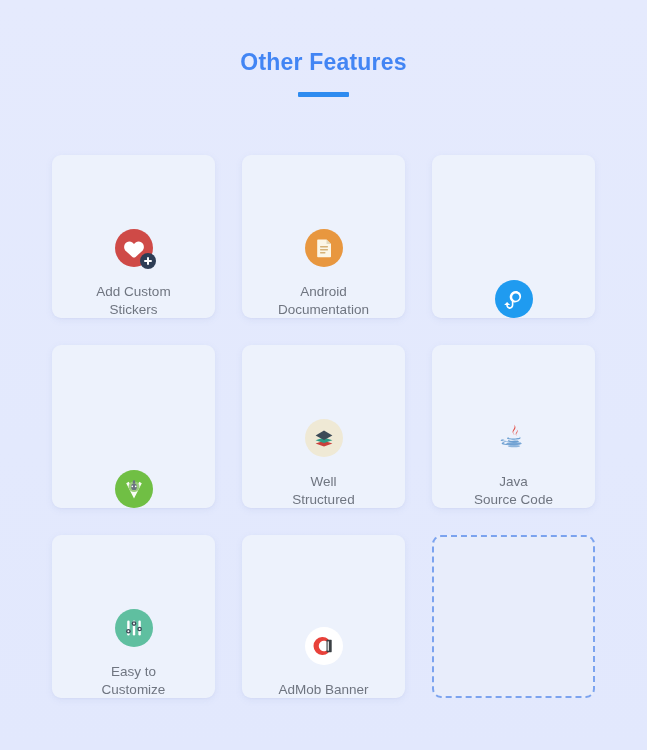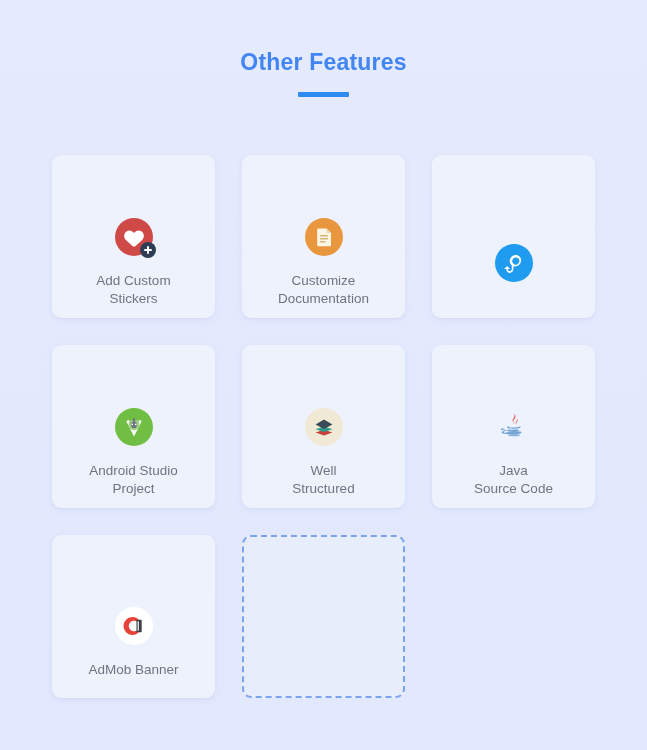--- a/index.html
+++ b/index.html
@@ -65,21 +65,21 @@
     position: relative;
     width: 163px;
     height: 163px;
     border-radius: 9px;
     background: #edf2fc;
     box-shadow: 0 2px 7px rgba(120, 140, 200, 0.10),
                 0 1px 2px rgba(120, 140, 200, 0.06);
     display: flex;
     flex-direction: column;
     align-items: center;
-    justify-content: center;
+    justify-content: flex-end;
   }
 
   .card.placeholder {
     background: #e8edfb;
     border: 2px dashed #7ba3ef;
     box-shadow: none;
   }
 
   .card-icon {
     margin-top: 52px;
@@ -160,21 +160,21 @@
         <svg width="38" height="38" viewBox="0 0 38 38" style="position:absolute;inset:0;">
           <path d="M13 10.5h8.5l4.5 4.5v12.5a0.8 0.8 0 0 1-0.8 0.8H13a0.8 0.8 0 0 1-0.8-0.8V11.3a0.8 0.8 0 0 1 0.8-0.8z" fill="#fbf6e6"></path>
           <path d="M21.5 10.5l4.5 4.5h-4.5z" fill="#e2d9bd"></path>
           <g fill="#d6b277">
             <rect x="15" y="17" width="8" height="1.4" rx="0.6"></rect>
             <rect x="15" y="20" width="8" height="1.4" rx="0.6"></rect>
             <rect x="15" y="23" width="5.5" height="1.4" rx="0.6"></rect>
           </g>
         </svg>
       </div>
-      <div class="card-label">Customize
+      <div class="card-label">Android
 Documentation</div>
     </div>
 
     <div class="card">
       <div class="card-icon">
         <div class="icon-circle" style="background:#1f9bf0;"></div>
         <svg width="38" height="38" viewBox="0 0 38 38" style="position:absolute;inset:0;">
           <path d="M23.2 11.4c-3.6-1.4-7.4 0.6-8.3 4.1-0.6 2.3 0.2 4.6 1.9 6v3.6c0 1.2-0.9 2.1-2 2.1-1.1 0-2-0.9-2-2.1h2.3l-3-3.2-3 3.2h2.1c0 2.2 1.6 3.9 3.6 3.9s3.6-1.7 3.6-3.9v-2.8c0.5 0.1 1 0.2 1.5 0.2 2.8 0 5.3-1.9 6-4.7 0.8-3-0.8-6.1-3.7-6.4zm-2.4 9.4c-2 0-3.6-1.7-3.6-3.7s1.6-3.7 3.6-3.7 3.6 1.7 3.6 3.7-1.6 3.7-3.6 3.7z" fill="#ffffff"></path>
         </svg>
       </div>
@@ -192,22 +192,20 @@
           <g clip-path="url(#asClip)">
             <path d="M19 28.6 L11.2 13.2 l2.6-1.4 5.2 10.3 5.2-10.3 2.6 1.4z" fill="#ffffff" opacity="0.95"></path>
             <circle cx="19" cy="16.6" r="5.4" fill="#9bcd7c"></circle>
             <rect x="16.3" y="13.4" width="5.4" height="6.6" rx="2.6" fill="#6b7280"></rect>
             <rect x="17.8" y="10.2" width="2.4" height="3.6" rx="1.2" fill="#6b7280"></rect>
             <circle cx="17.3" cy="16.4" r="0.8" fill="#ffffff"></circle>
             <circle cx="20.7" cy="16.4" r="0.8" fill="#ffffff"></circle>
           </g>
         </svg>
       </div>
-      <div class="card-label">Android Studio
-Project</div>
     </div>
 
     <div class="card">
       <div class="card-icon">
         <div class="icon-circle" style="background:#efe9d5;"></div>
         <svg width="38" height="38" viewBox="0 0 38 38" style="position:absolute;inset:0;">
           <path d="M19 21.8 L10.6 24.6 L19 27.4 L27.4 24.6 Z" fill="#c8403c"></path>
           <path d="M19 18.4 L10.6 21.2 L19 24.0 L27.4 21.2 Z" fill="#2c9b86"></path>
           <path d="M19 11.4 L10.6 16.4 L19 21.0 L27.4 16.4 Z" fill="#3c4a57"></path>
         </svg>
@@ -234,20 +232,44 @@
           <g fill="#6c9fd1">
             <ellipse cx="19" cy="24.6" rx="7.8" ry="1.5" opacity="0.9"></ellipse>
             <ellipse cx="19" cy="27.1" rx="6.2" ry="1.2" opacity="0.75"></ellipse>
           </g>
         </svg>
       </div>
       <div class="card-label">Java
 Source Code</div>
     </div>
 
+    <div class="card">
+      <div class="card-icon">
+        <div class="icon-circle" style="background:#5fbfa0;"></div>
+        <svg width="38" height="38" viewBox="0 0 38 38" style="position:absolute;inset:0;">
+          <g fill="#ffffff">
+            <rect x="12.2" y="11.5" width="2.4" height="15" rx="1.2"></rect>
+            <rect x="17.8" y="11.5" width="2.4" height="15" rx="1.2"></rect>
+            <rect x="23.4" y="11.5" width="2.4" height="15" rx="1.2"></rect>
+          </g>
+          <g fill="#3c4a57">
+            <circle cx="13.4" cy="22.3" r="2.3"></circle>
+            <circle cx="19" cy="14.6" r="2.3"></circle>
+            <circle cx="24.6" cy="20.0" r="2.3"></circle>
+          </g>
+          <g fill="#ffffff">
+            <circle cx="13.4" cy="22.3" r="1.0"></circle>
+            <circle cx="19" cy="14.6" r="1.0"></circle>
+            <circle cx="24.6" cy="20.0" r="1.0"></circle>
+          </g>
+        </svg>
+      </div>
+      <div class="card-label">Easy to
+Customize</div>
+    </div>
 
     <div class="card">
       <div class="card-icon">
         <div class="icon-circle" style="background:#ffffff;"></div>
         <svg width="38" height="38" viewBox="0 0 38 38" style="position:absolute;inset:0;">
           <path d="M23.4 12.2a9 9 0 1 0 0 13.6v-4.1a5.2 5.2 0 1 1 0-5.4z" fill="#e8413a"></path>
           <rect x="21.5" y="12.8" width="5.2" height="12.4" rx="0.6" fill="#3b4044"></rect>
           <rect x="22.6" y="14.2" width="1.3" height="9.6" rx="0.6" fill="#ffffff" opacity="0.9"></rect>
         </svg>
       </div>

